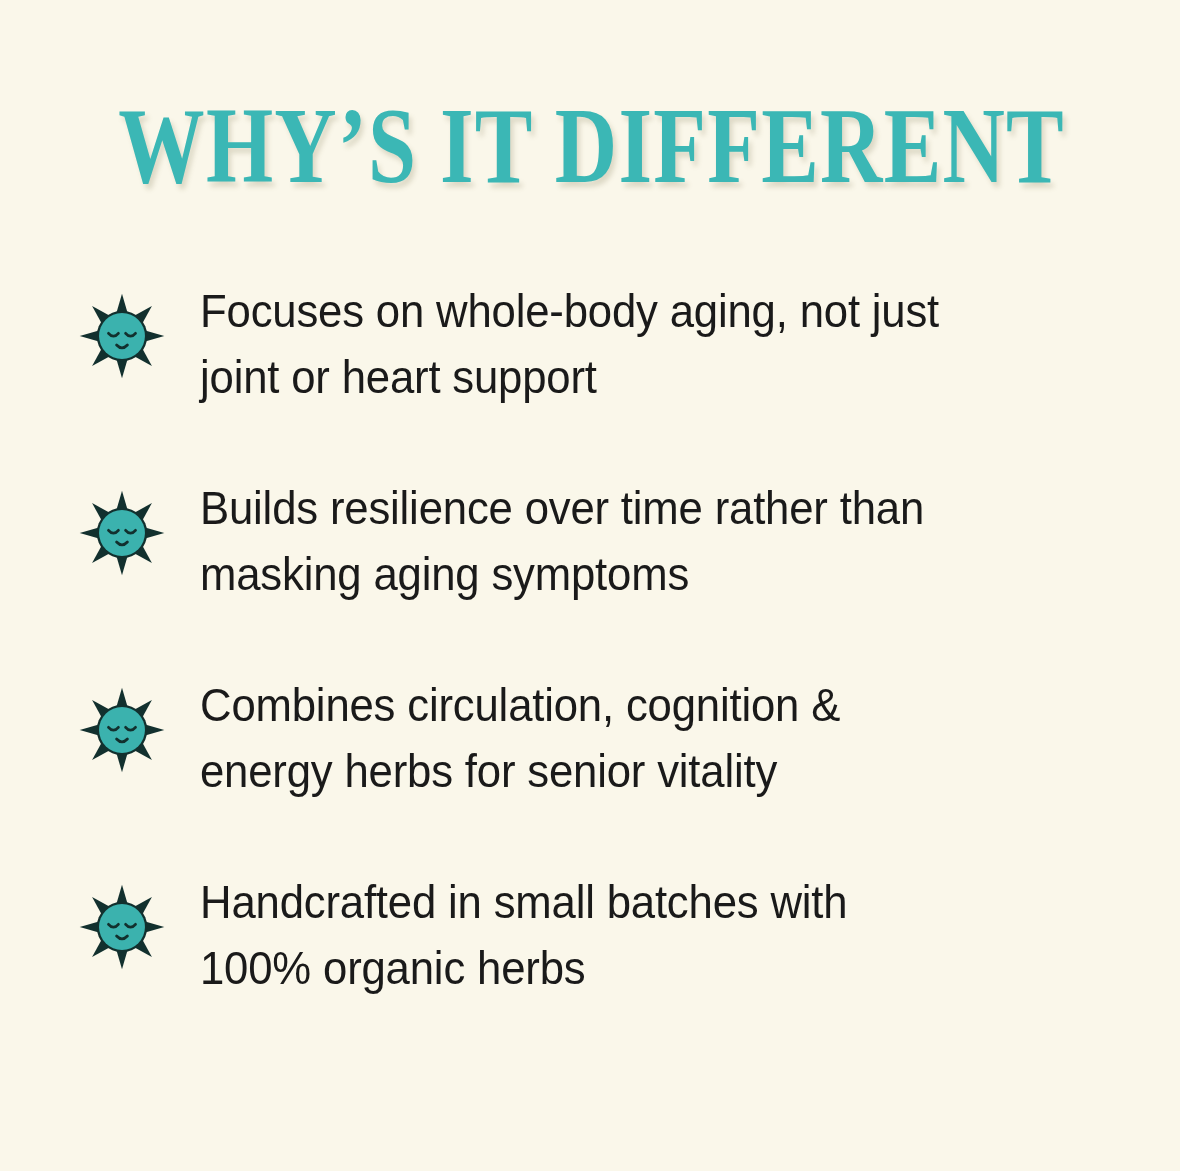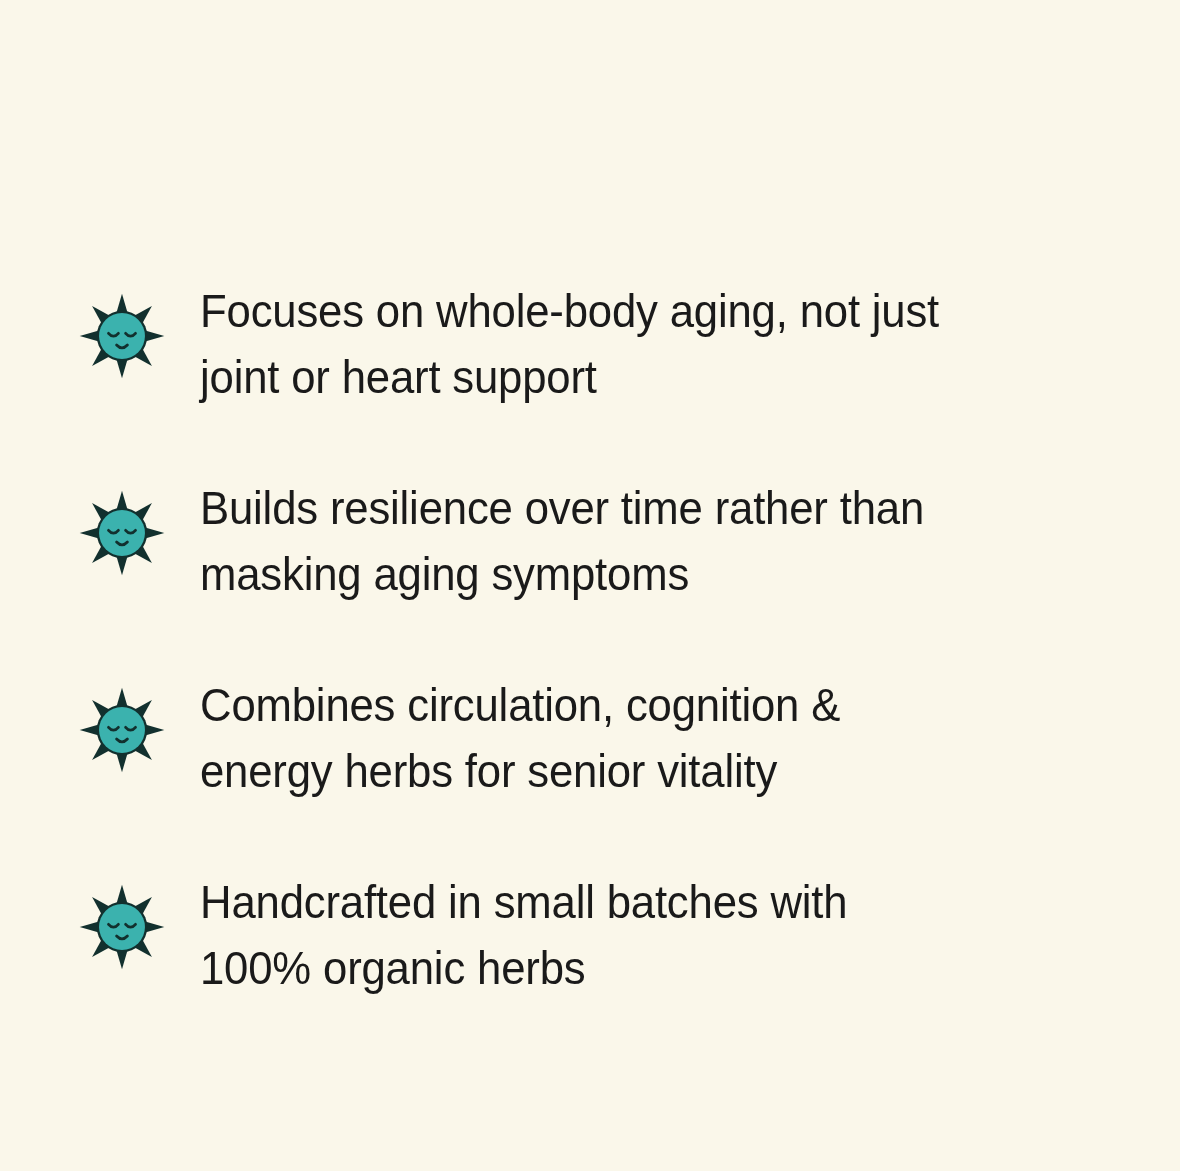--- a/index.html
+++ b/index.html
@@ -95,20 +95,23 @@
     letter-spacing: -0.2px;
     transform: scaleX(0.93);
     transform-origin: left top;
   }
 </style>
 </head>
 <body>
 
 <div id="poster" style="background: rgb(250, 247, 234);">
 
+  <div class="title-wrap">
+    <h1 class="poster-title" style="color: rgb(59, 183, 181);">WHY’S IT DIFFERENT</h1>
+  </div>
 
   <ul class="bullet-list">
 
     <li class="bullet-item">
       <span class="bullet-icon">
         <svg viewBox="0 0 100 100" xmlns="http://www.w3.org/2000/svg" aria-hidden="true">
           <g transform="translate(50,50)">
             <g fill="#12302e">
               <g>
                   <path d="M0,-47 L9,-16 L-9,-16 Z"></path>

